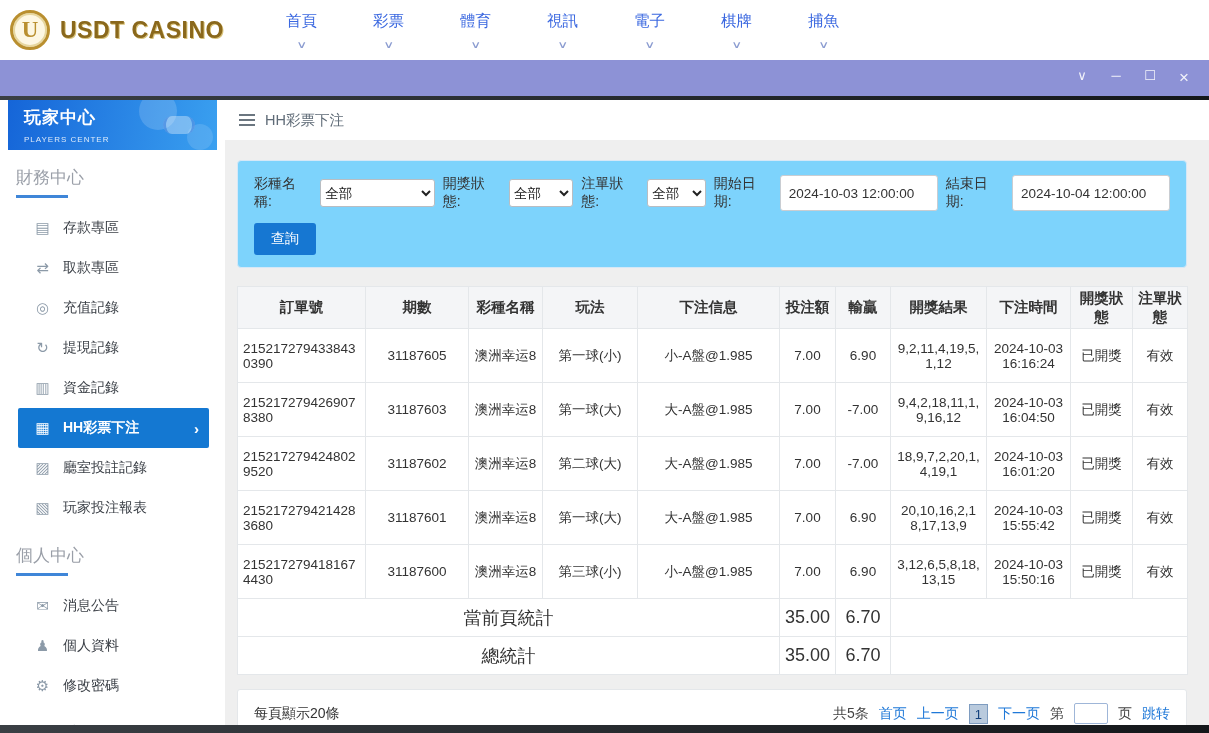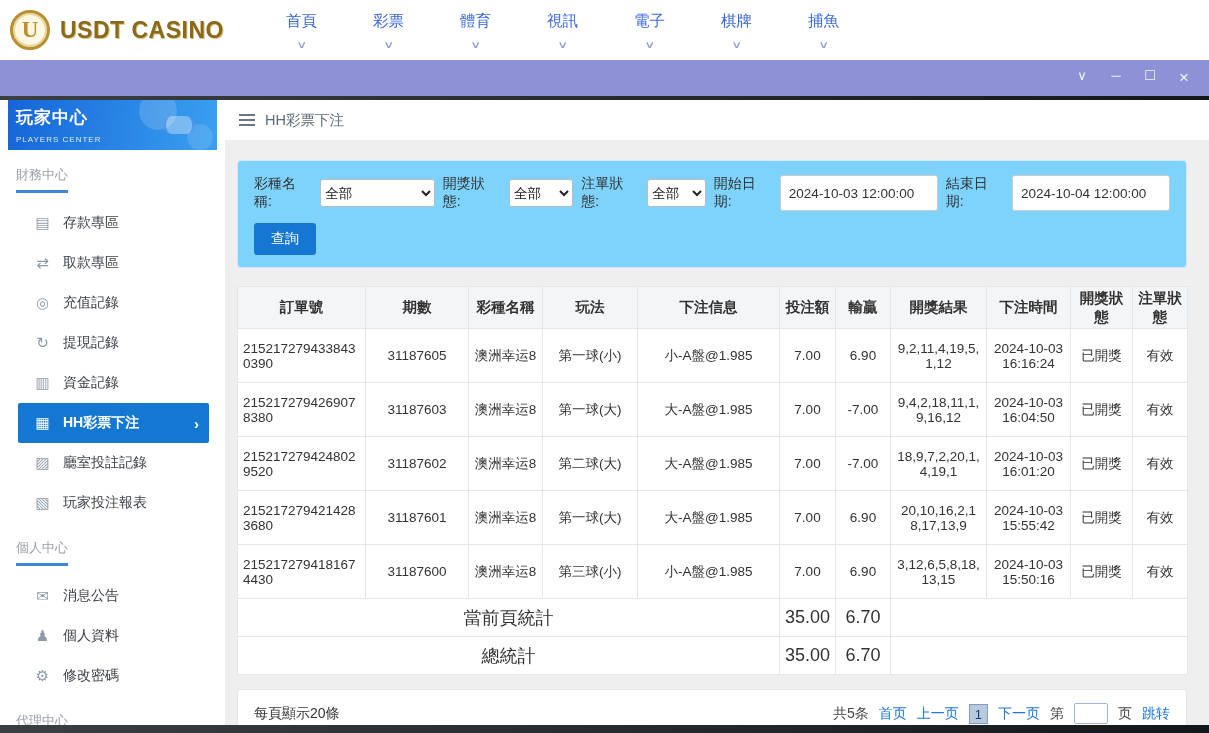--- a/index.html
+++ b/index.html
@@ -24,29 +24,29 @@
   .win span { width:34px; text-align:center; color:#f2f3fa; font-size:13px; cursor:pointer; }
   .win .close { font-size:17px; }
 
   
   .workspace { height:637px; display:flex; padding:4px 0 8px 0;
     background:linear-gradient(90deg,#3a3f44,#14171a); }
 
   
   .sidebar { flex:0 0 225px; background:#fff; height:100%; overflow:hidden; }
   .pc-banner { margin:0 8px; height:50px; background:linear-gradient(100deg,#1565d8,#3aa0f0);
-    display:flex; align-items:center; padding-left:8px; position:relative; overflow:hidden; }
+    display:flex; align-items:center; padding-left:16px; position:relative; overflow:hidden; }
   .pc-title { color:#fff; font-size:17px; font-weight:bold; letter-spacing:1px; }
   .pc-sub { color:rgba(255,255,255,.85); font-size:8px; letter-spacing:1px; margin-top:6px; }
   .pc-c1 { position:absolute; right:40px; top:-8px; width:38px; height:38px; border-radius:50%; background:rgba(255,255,255,.16); }
   .pc-c2 { position:absolute; right:4px; top:24px; width:26px; height:26px; border-radius:50%; background:rgba(255,255,255,.13); }
   .pc-pad { position:absolute; right:22px; top:16px; width:32px; height:18px; border-radius:9px; background:rgba(255,255,255,.35);
     box-shadow:inset 6px 0 0 -3px rgba(21,101,216,.45), inset -6px 0 0 -3px rgba(21,101,216,.45); }
   .side-sec { padding:16px 0 0 16px; }
-  .side-sec-title { font-size:13px; color:#9a9fa8; }
+  .side-sec-title { font-size:17px; color:#9a9fa8; }
   .side-underline { width:52px; height:3px; background:#3f86d8; margin-top:6px; margin-bottom:10px; }
   .side-item { height:40px; display:flex; align-items:center; padding-left:34px; gap:12px; font-size:14px; color:#3a3f46; cursor:pointer; }
   .s-icon { color:#8c9aa8; font-size:15px; width:17px; text-align:center; }
   .side-item.active { background:#1478d2; color:#fff; margin:0 16px 0 18px; padding-left:16px; border-radius:2px; font-weight:bold; }
   .side-item.active .s-icon { color:#fff; }
   .side-item.active .s-arrow { margin-left:auto; margin-right:10px; color:#fff; font-size:15px; }
 
   
   .content { flex:1; background:#efefef; height:100%; overflow:hidden; display:flex; flex-direction:column; }
   .content-topbar { height:40px; background:#fff; display:flex; align-items:center; padding-left:14px; gap:10px; flex:0 0 auto; }

